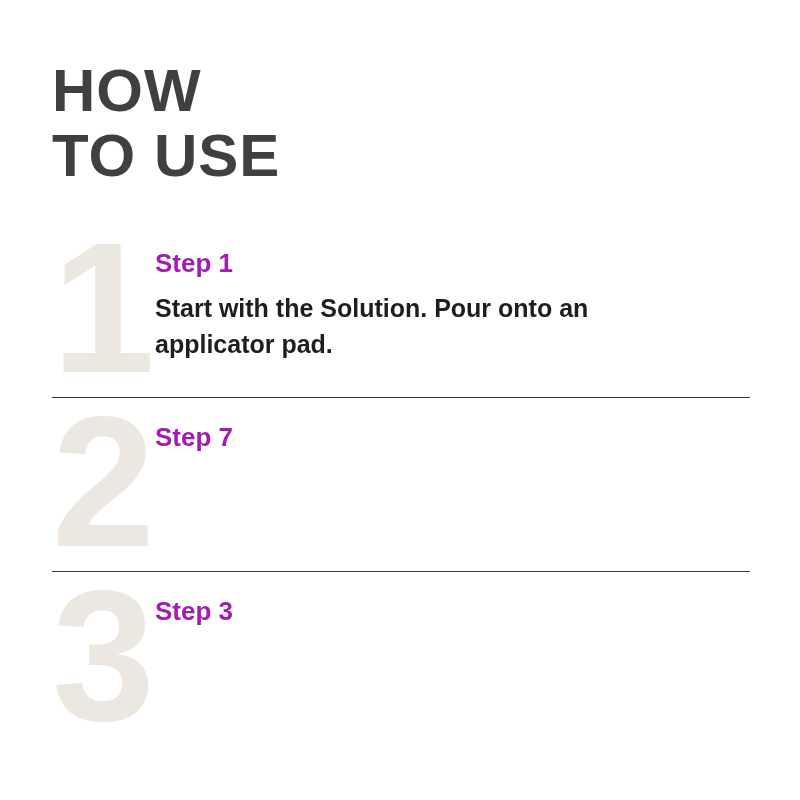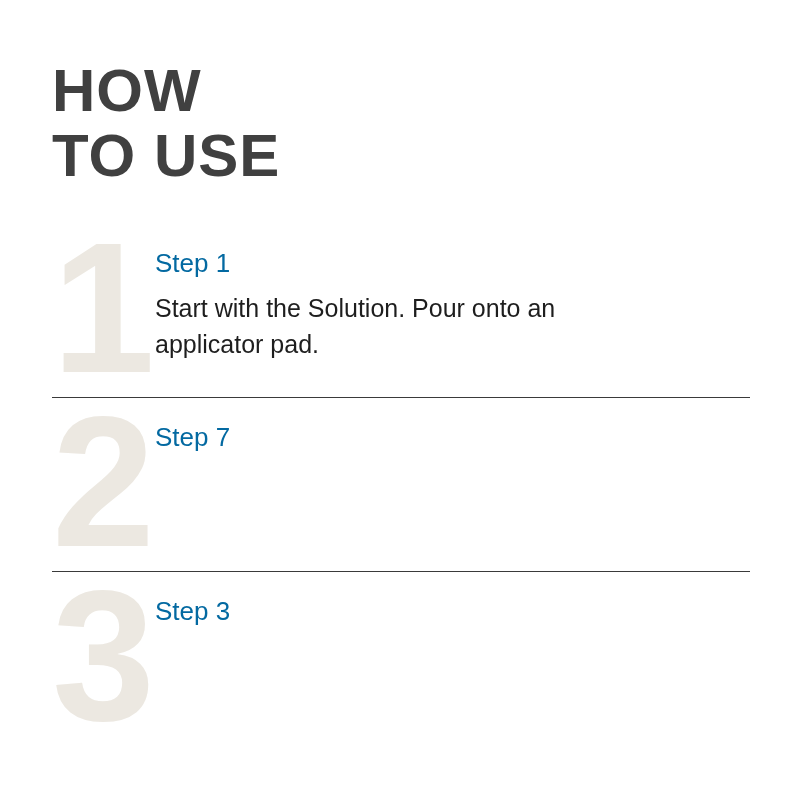--- a/index.html
+++ b/index.html
@@ -52,28 +52,28 @@
     user-select: none;
   }
   .step-text {
     flex: 1 1 auto;
     min-width: 0;
     padding-top: 8px;
   }
   .step-heading {
     font-size: 26px;
     line-height: 30px;
-    font-weight: 400;
-    color: #0369a1;
+    font-weight: 700;
+    color: #a21caf;
     margin: 0 0 12px 0;
   }
   .step-body {
     font-size: 25px;
     line-height: 36px;
-    font-weight: 400;
+    font-weight: 700;
     color: #1e1e1e;
     white-space: pre-line;
     margin: 0;
   }
 </style>
 </head>
 <body>
 
 <div class="canvas">
 

